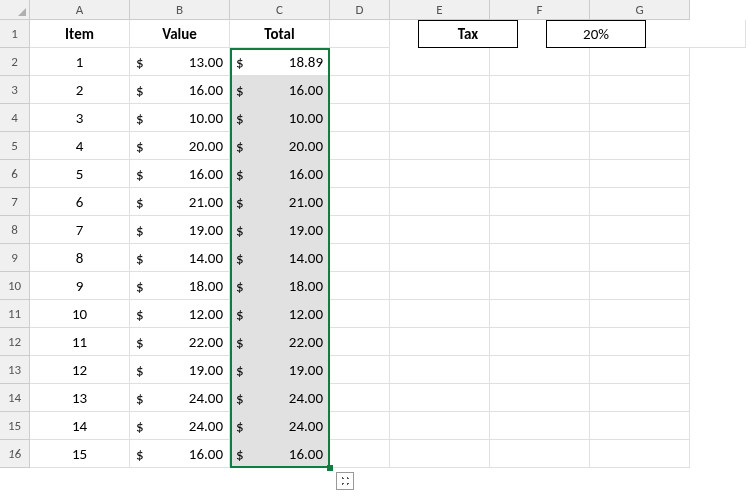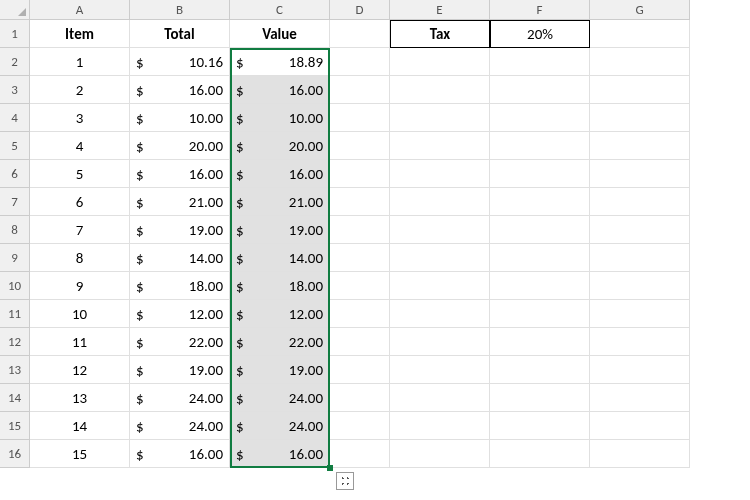--- a/index.html
+++ b/index.html
@@ -41,21 +41,21 @@
     }
     .cell {
       border-right:1px solid #e0e0e0; border-bottom:1px solid #e0e0e0;
       display:flex; align-items:center;
       padding:0 6px; height:28px; background:#fff;
       position:relative;
     }
     .wA{width:100px;} .wB{width:100px;} .wC{width:100px;}
     .wD{width:60px;} .wE{width:100px;} .wF{width:100px;} .wG{width:100px;}
     .hdr { font-weight:bold; justify-content:center; }
-    .hdr.brd { border:1px solid #000; }
+    .hdr.brd { border:1px solid #000;margin-left:28px; }
     .num { justify-content:center; }
     .money { justify-content:space-between; }
     .money .sym { width:16px; text-align:left; }
     .money .val { flex:1; text-align:right; }
     .sel { background:#e1e1e1; }
     .selection-outline {
       position:absolute; border:2px solid #107c41;
       pointer-events:none; z-index:5;
     }
     .fill-handle {
@@ -93,33 +93,33 @@
     <div class="colhead wD">D</div>
     <div class="colhead wE">E</div>
     <div class="colhead wF">F</div>
     <div class="colhead wG">G</div>
   </div>
 
   <div id="body-rows">
       <div class="row">
         <div class="rowhead" style="height: 28px;">1</div>
         <div class="cell wA hdr">Item</div>
+        <div class="cell wB hdr">Value</div>
         <div class="cell wC hdr">Total</div>
-        <div class="cell wB hdr">Value</div>
         <div class="cell wD"></div>
         <div class="cell wE hdr brd">Tax</div>
         <div class="cell wF hdr brd" style="font-weight: normal;">20%</div>
         <div class="cell wG"></div>
       </div>
       <div class="row">
         <div class="rowhead" style="height: 28px;">2</div>
         <div class="cell wA num">1</div>
         <div class="cell money wB">
           <span class="sym">$</span>
-          <span class="val">10.16</span>
+          <span class="val">13.00</span>
         </div>
         <div class="cell money wC">
           <span class="sym">$</span>
           <span class="val">18.89</span>
         </div>
         <div class="cell wD"></div>
         <div class="cell wE"></div>
         <div class="cell wF"></div>
         <div class="cell wG"></div>
       </div>
@@ -325,21 +325,21 @@
         <div class="cell money sel wC">
           <span class="sym">$</span>
           <span class="val">24.00</span>
         </div>
         <div class="cell wD"></div>
         <div class="cell wE"></div>
         <div class="cell wF"></div>
         <div class="cell wG"></div>
       </div>
       <div class="row">
-        <div class="rowhead" style="height: 28px;">16</div>
+        <div class="rowhead" style="height: 28px; font-style: italic;">16</div>
         <div class="cell wA num">15</div>
         <div class="cell money wB">
           <span class="sym">$</span>
           <span class="val">16.00</span>
         </div>
         <div class="cell money sel wC">
           <span class="sym">$</span>
           <span class="val">16.00</span>
         </div>
         <div class="cell wD"></div>

